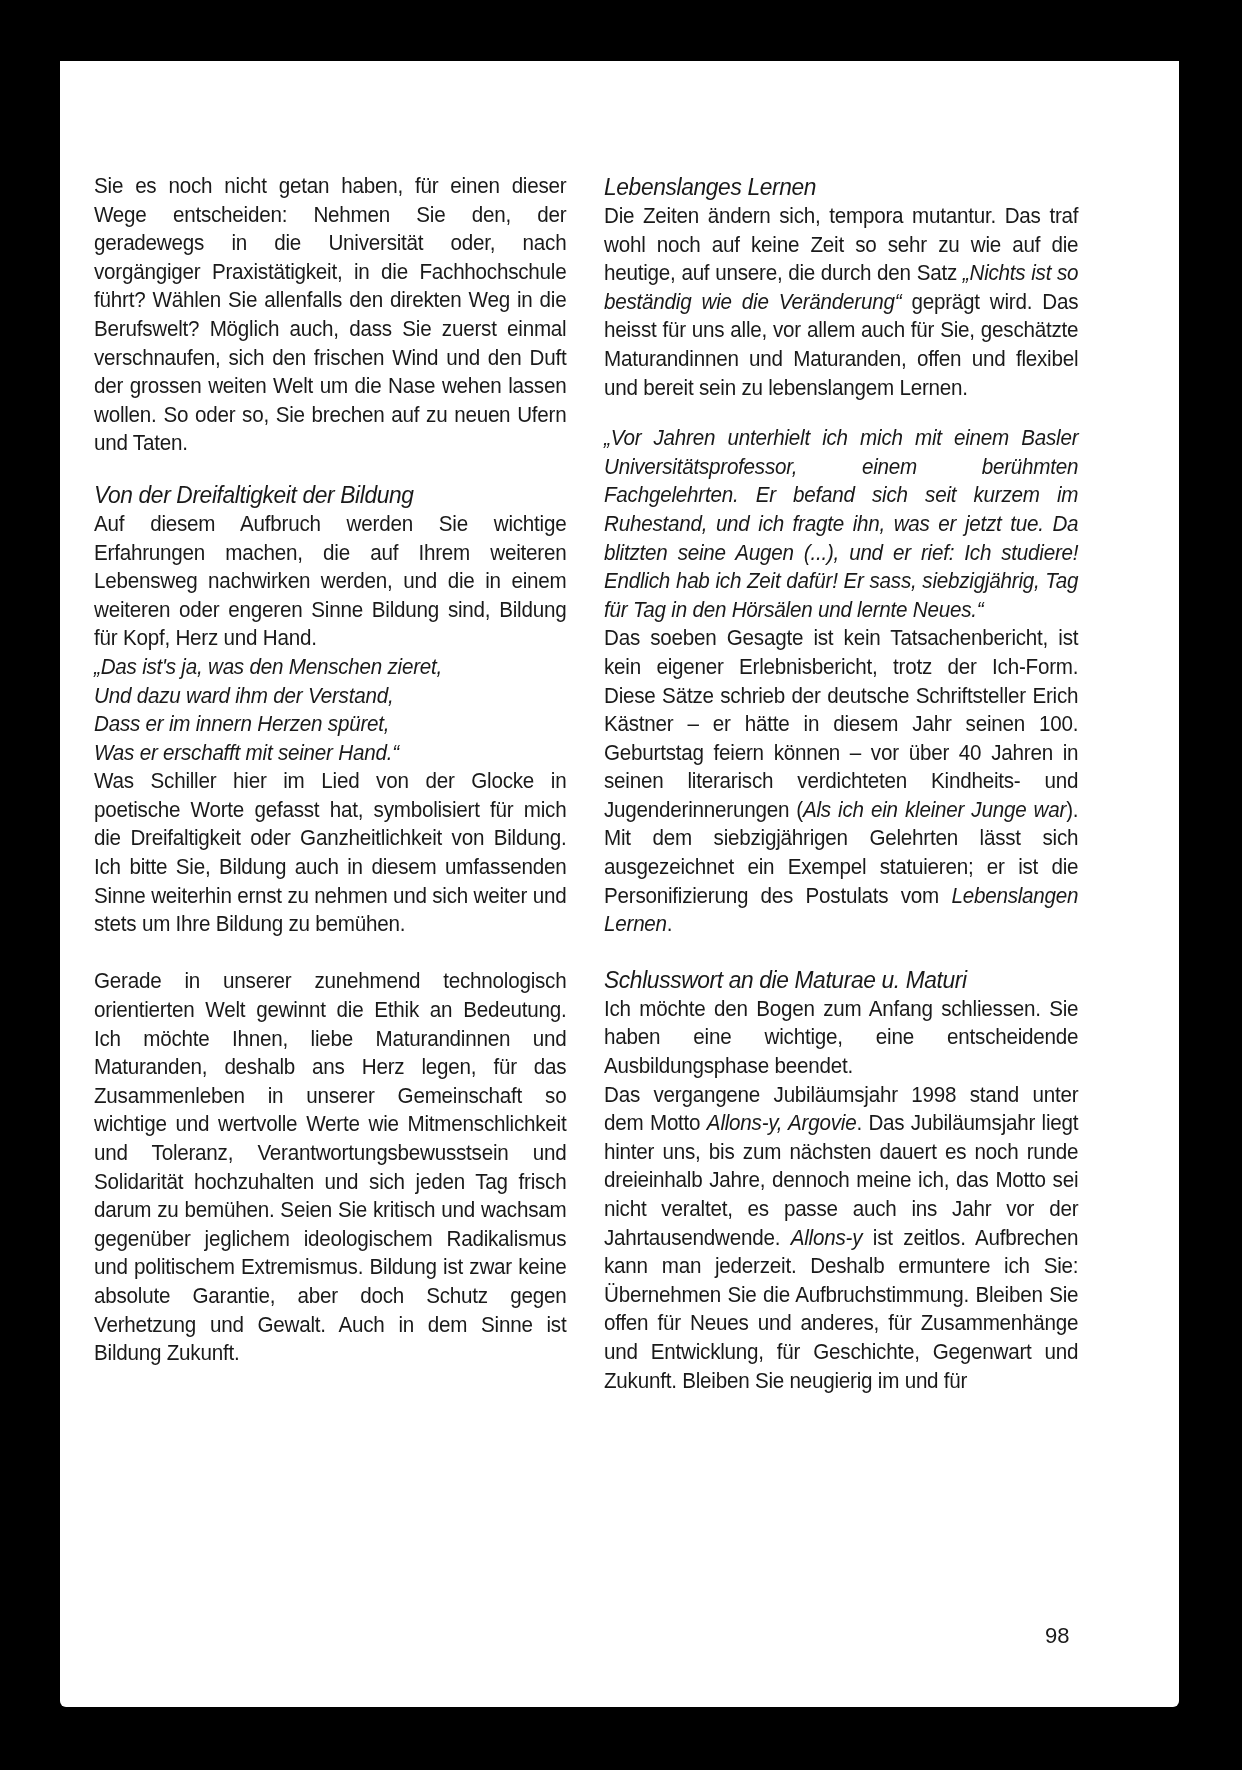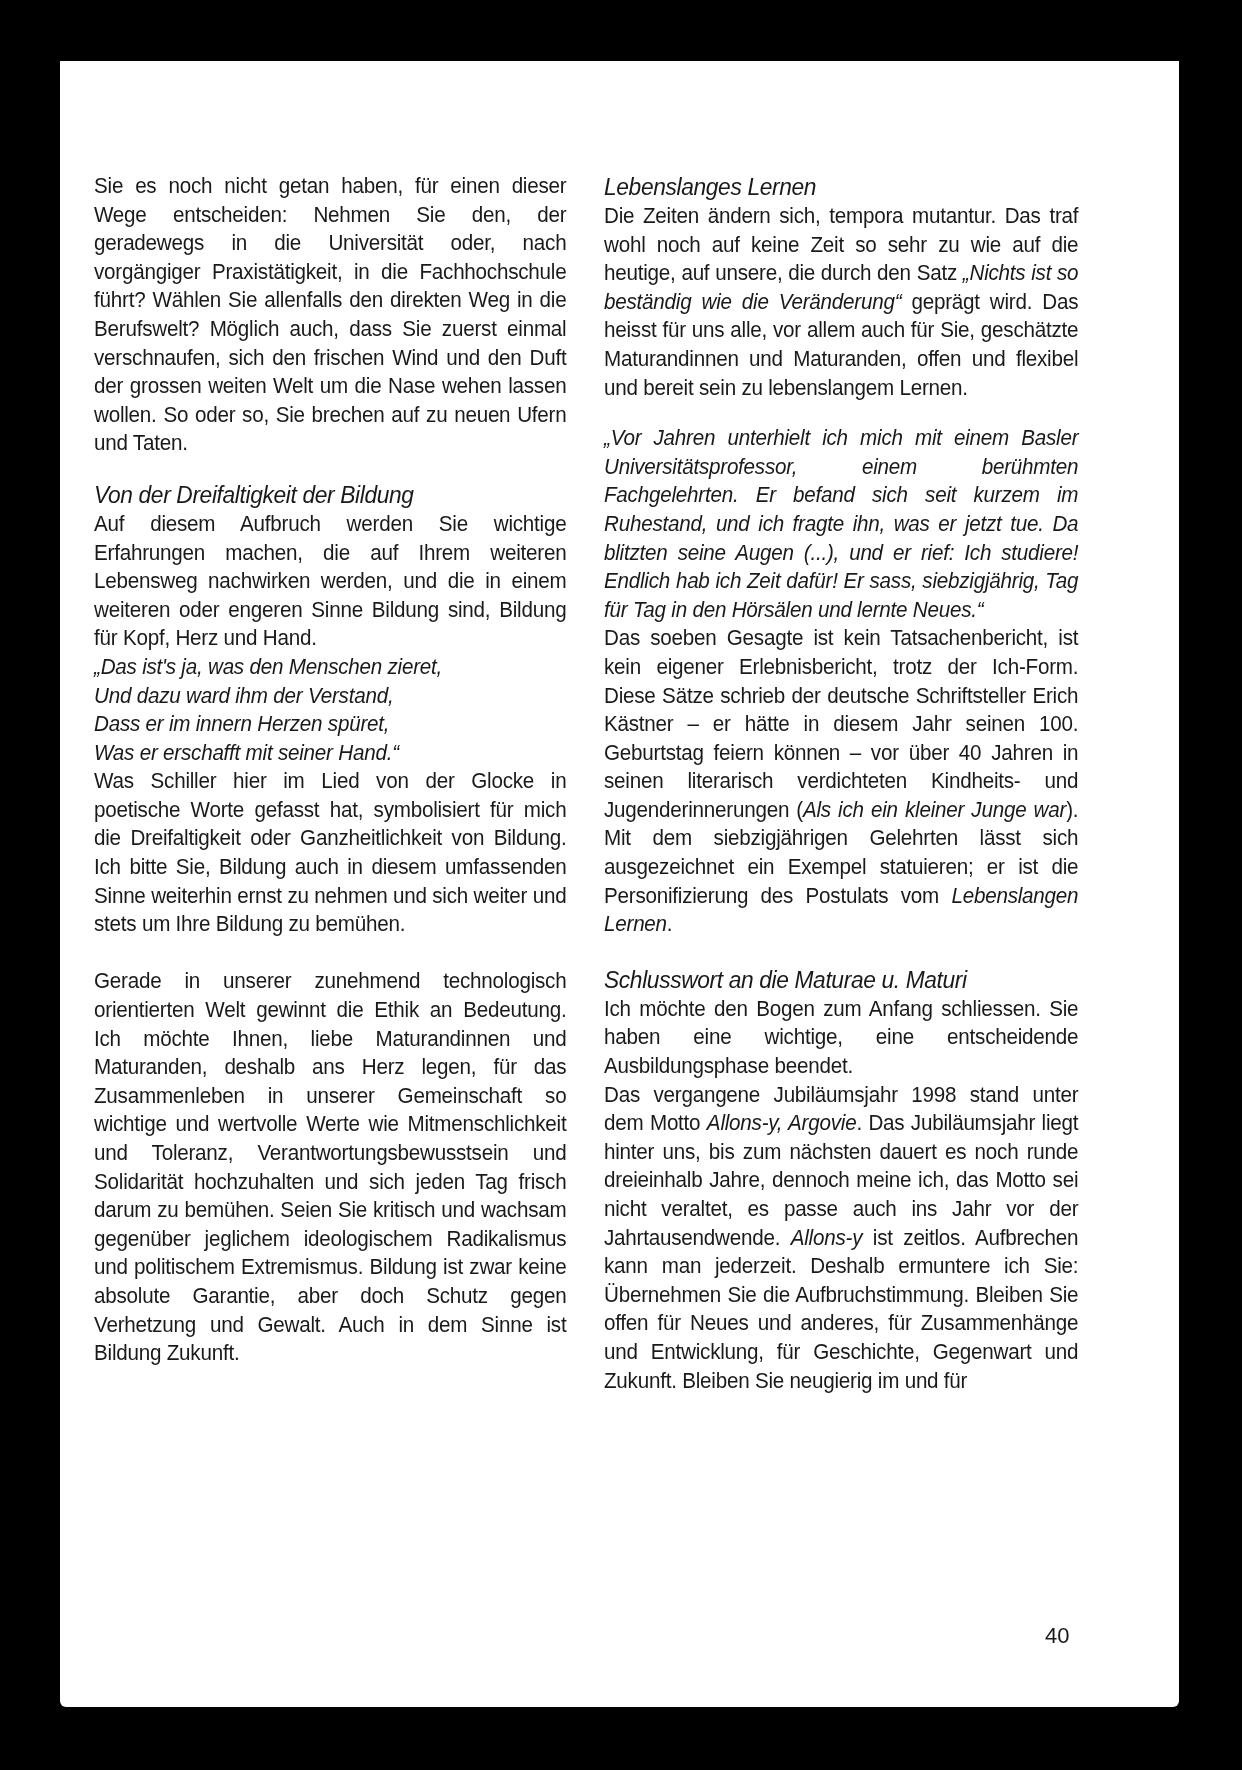--- a/index.html
+++ b/index.html
@@ -58,13 +58,13 @@
   <p><span>Die Zeiten ändern sich, tempora mutantur. Das traf wohl noch auf keine Zeit so sehr zu wie auf die heutige, auf unsere, die durch den Satz </span><span class="it">„Nichts ist so beständig wie die Veränderung“</span><span> geprägt wird. Das heisst für uns alle, vor allem auch für Sie, geschätzte Maturandinnen und Maturanden, offen und flexibel und bereit sein zu lebenslangem Lernen.</span></p>
   <div class="gap" style="height:22px"></div>
   <p class="it">„Vor Jahren unterhielt ich mich mit einem Basler Universitätsprofessor, einem berühmten Fachgelehrten. Er befand sich seit kurzem im Ruhestand, und ich fragte ihn, was er jetzt tue. Da blitzten seine Augen (...), und er rief: Ich studiere! Endlich hab ich Zeit dafür! Er sass, siebzigjährig, Tag für Tag in den Hörsälen und lernte Neues.“</p>
   <p><span>Das soeben Gesagte ist kein Tatsachenbericht, ist kein eigener Erlebnisbericht, trotz der Ich-Form. Diese Sätze schrieb der deutsche Schriftsteller Erich Kästner – er hätte in diesem Jahr seinen 100. Geburtstag feiern können – vor über 40 Jahren in seinen literarisch verdichteten Kindheits- und Jugenderinnerungen (</span><span class="it">Als ich ein kleiner Junge war</span><span>). Mit dem siebzigjährigen Gelehrten lässt sich ausgezeichnet ein Exempel statuieren; er ist die Personifizierung des Postulats vom </span><span class="it">Lebenslangen Lernen</span><span>.</span></p>
   <div class="gap" style="height:26px"></div>
   <h2>Schlusswort an die Maturae u. Maturi</h2>
   <p>Ich möchte den Bogen zum Anfang schliessen. Sie haben eine wichtige, eine entscheidende Ausbildungsphase beendet.</p>
   <p><span>Das vergangene Jubiläumsjahr 1998 stand unter dem Motto </span><span class="it">Allons-y, Argovie</span><span>. Das Jubiläumsjahr liegt hinter uns, bis zum nächsten dauert es noch runde dreieinhalb Jahre, dennoch meine ich, das Motto sei nicht veraltet, es passe auch ins Jahr vor der Jahrtausendwende. </span><span class="it">Allons-y</span><span> ist zeitlos. Aufbrechen kann man jederzeit. Deshalb ermuntere ich Sie: Übernehmen Sie die Aufbruchstimmung. Bleiben Sie offen für Neues und anderes, für Zusammenhänge und Entwicklung, für Geschichte, Gegenwart und Zukunft. Bleiben Sie neugierig im und für</span></p>
 </div>
 
-<div class="pageno">40</div>
+<div class="pageno">98</div>
 
 </body></html>

